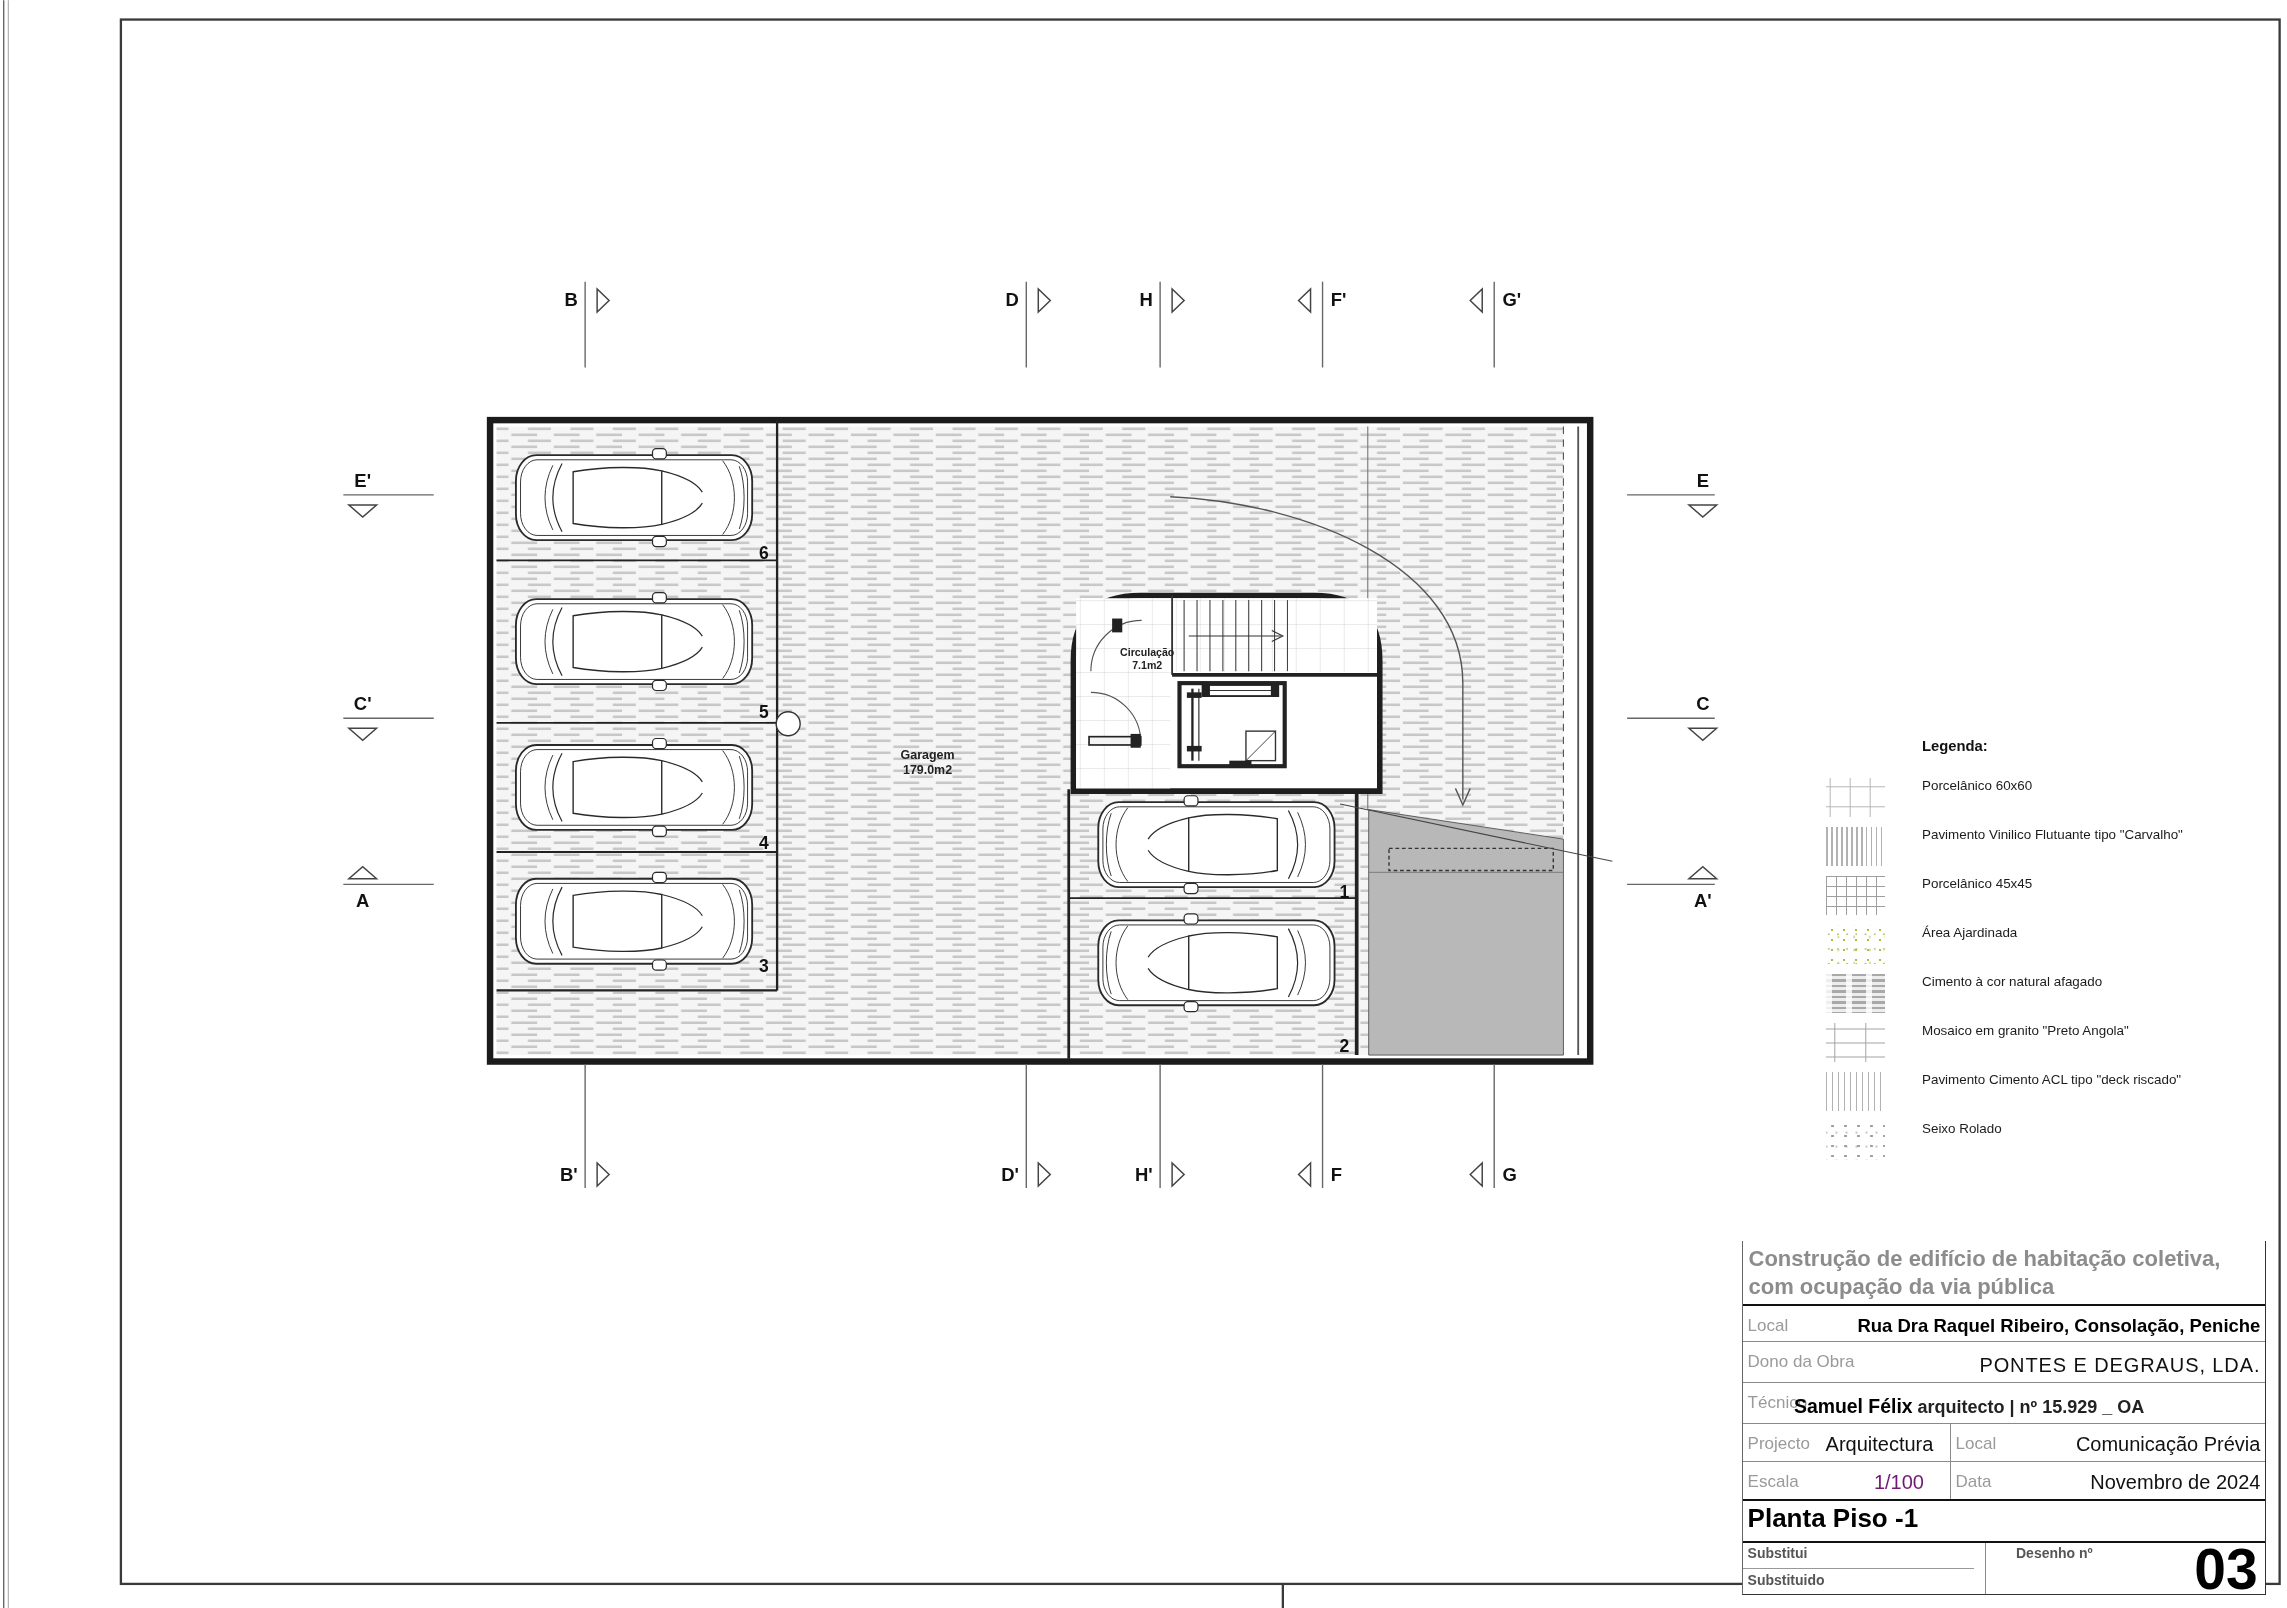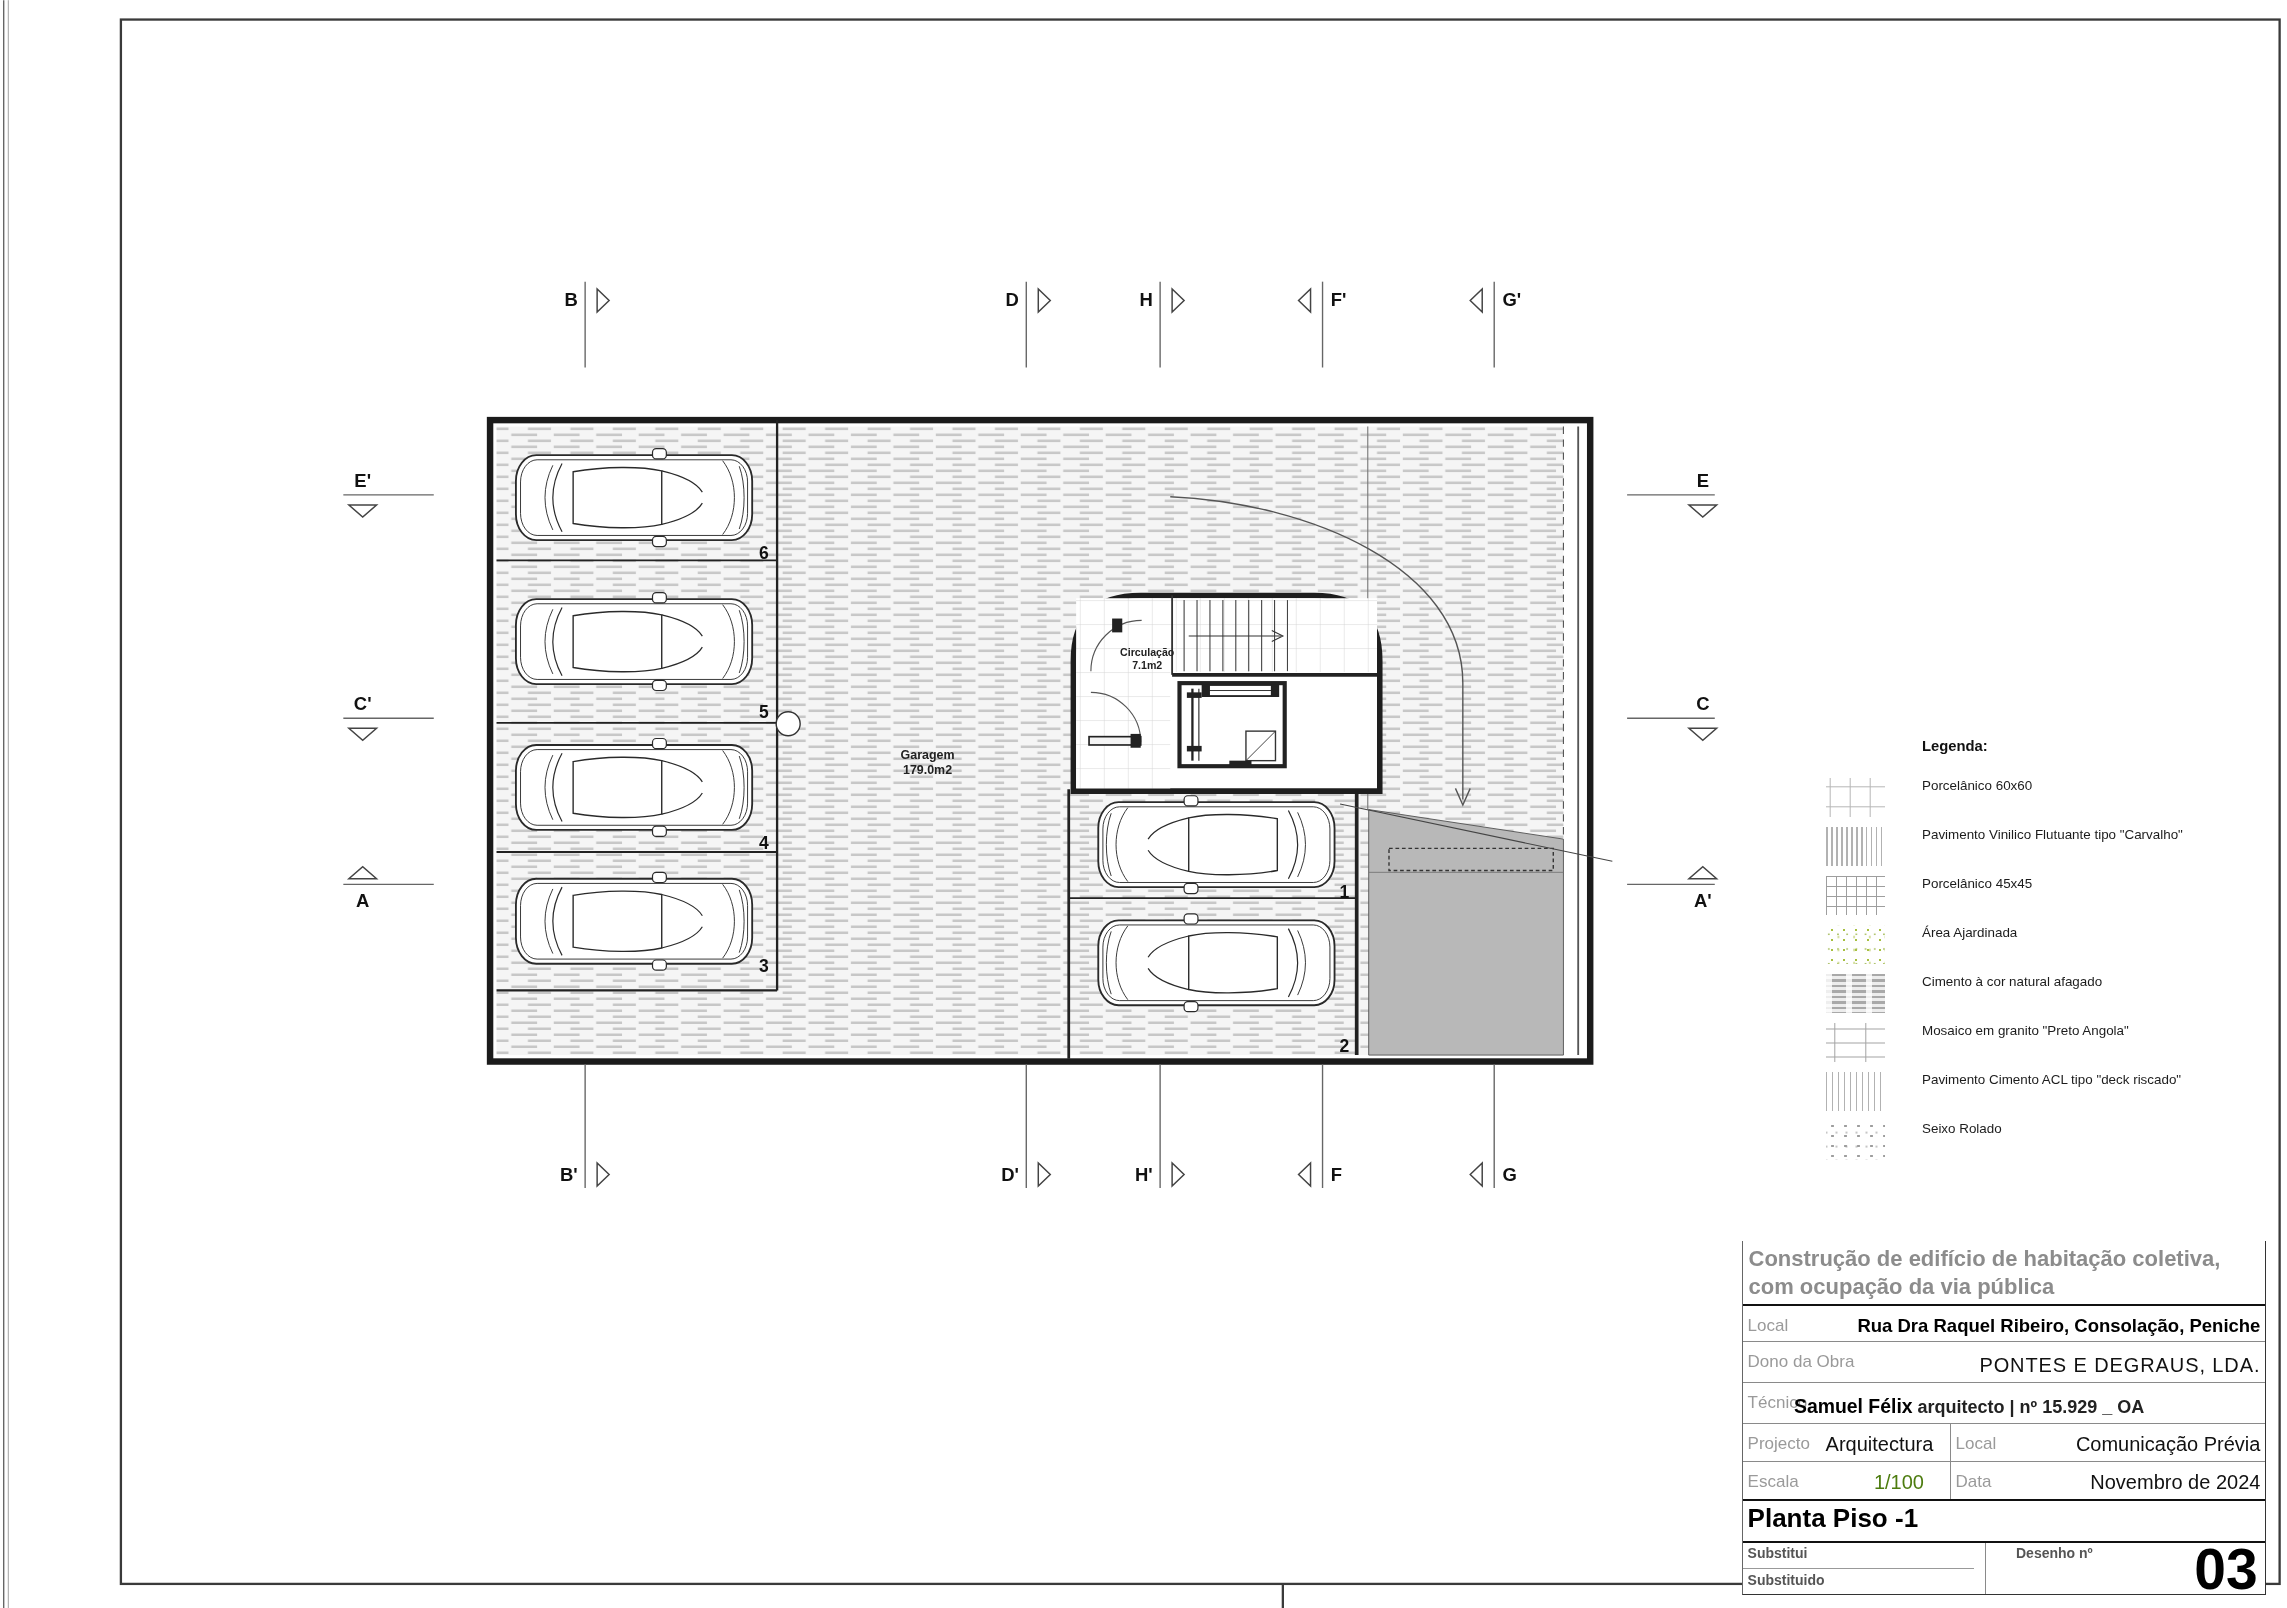--- a/index.html
+++ b/index.html
@@ -39,21 +39,21 @@
   .val-local { position:absolute; right:4.6px; bottom:3.7px; font-size:18.5px; font-weight:bold; color:#000; }
   .val-owner { position:absolute; right:4.6px; bottom:4.6px; font-size:20px; color:#111; letter-spacing:0.9px; }
   .val-tech  { position:absolute; left:51px; bottom:4.6px; font-size:19.4px; font-weight:bold; color:#000; }
   .val-tech .cred { font-size:18px; font-weight:bold; color:#222; }
   .cell-l { position:absolute; left:0; top:0; bottom:0; width:207px; }
   .cell-r { position:absolute; left:207px; top:0; bottom:0; right:0; border-left:0.9px solid #8a8a8a; }
   .cell-r2 { position:absolute; left:242px; top:0; bottom:0; right:0; border-left:0.9px solid #8a8a8a; }
   .cell-l2 { position:absolute; left:0; top:0; bottom:0; width:242px; }
   .val-cl { position:absolute; right:16.6px; bottom:4.6px; font-size:20px; color:#111; }
   .val-cr { position:absolute; right:4.6px; bottom:4.6px; font-size:20px; color:#111; }
-  .val-scale { position:absolute; right:26px; bottom:4.6px; font-size:20px; color:#4d7c0f;margin-left:23px; }
+  .val-scale { position:absolute; right:26px; bottom:4.6px; font-size:20px; color:#701a75;margin-left:23px; }
   .sheet-title { position:absolute; left:4.6px; bottom:6.5px; font-size:26px; font-weight:bold; color:#000; }
   .sub-lab { position:absolute; left:4.6px; font-size:14px; font-weight:bold; color:#555; }
   .sub-line { position:absolute; left:0; top:25px; width:231px; border-top:0.9px solid #999; }
   .des-lab { position:absolute; top:2.8px; left:30px; font-size:14px; font-weight:bold; color:#555; }
   .drawing-no { position:absolute; right:7.4px; bottom:-2.8px; font-size:57px; font-weight:bold; color:#000; line-height:0.95;margin-top:21px; }
 </style>
 </head>
 <body>
 
 <div id="page">

